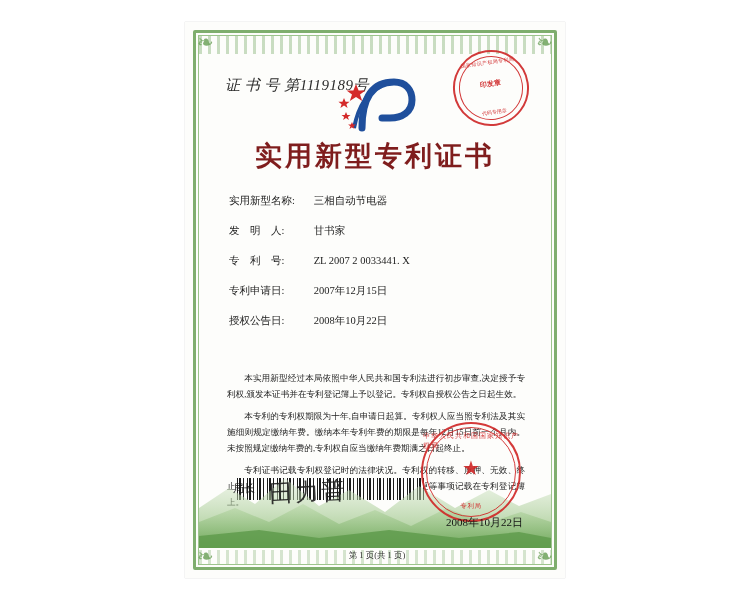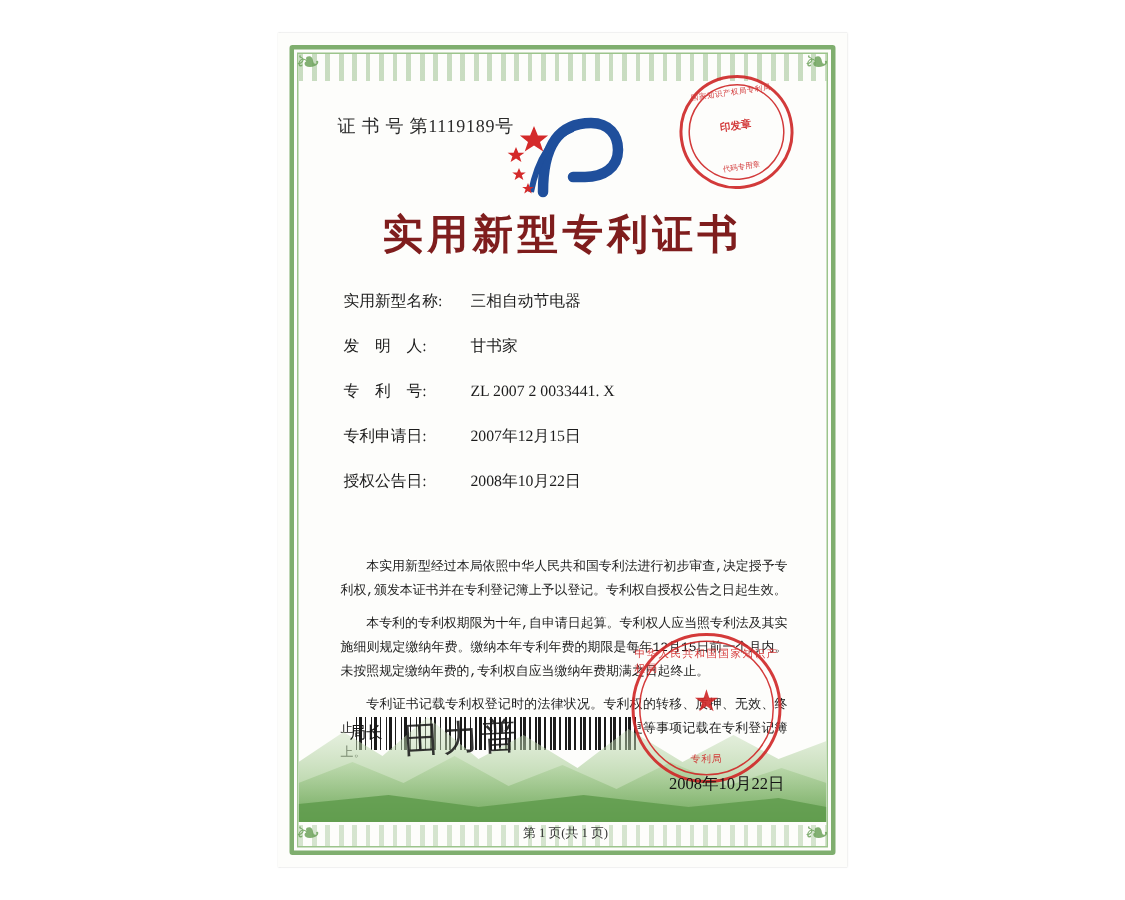--- a/index.html
+++ b/index.html
@@ -90,24 +90,25 @@
         rgba(255,255,255,0) 3px,
         rgba(255,255,255,0) 9px);
     opacity: 0.7;
   }
 
   
   .cert-no {
     position: absolute;
     left: 40px;
     top: 54px;
-    font-size: 12px;
+    font-size: 15px;
     color: #2b2b2b;
     letter-spacing: 0.5px;
     white-space: nowrap;
+    font-style: italic;
   }
 
   
   .seal-oval {
     position: absolute;
     right: 36px;
     top: 28px;
     width: 72px;
     height: 72px;
     border: 2px solid #cf2a2a;
@@ -194,21 +195,20 @@
   
   .body-text {
     position: absolute;
     left: 42px;
     right: 40px;
     top: 348px;
     font-size: 8.6px;
     line-height: 16px;
     color: #1d1d1d;
     text-align: justify;
-    font-family: Liberation Mono, monospace;
   }
   .body-text p {
     margin: 0 0 6px 0;
     text-indent: 2em;
   }
 
   
   .barcode {
     position: absolute;
     left: 52px;

